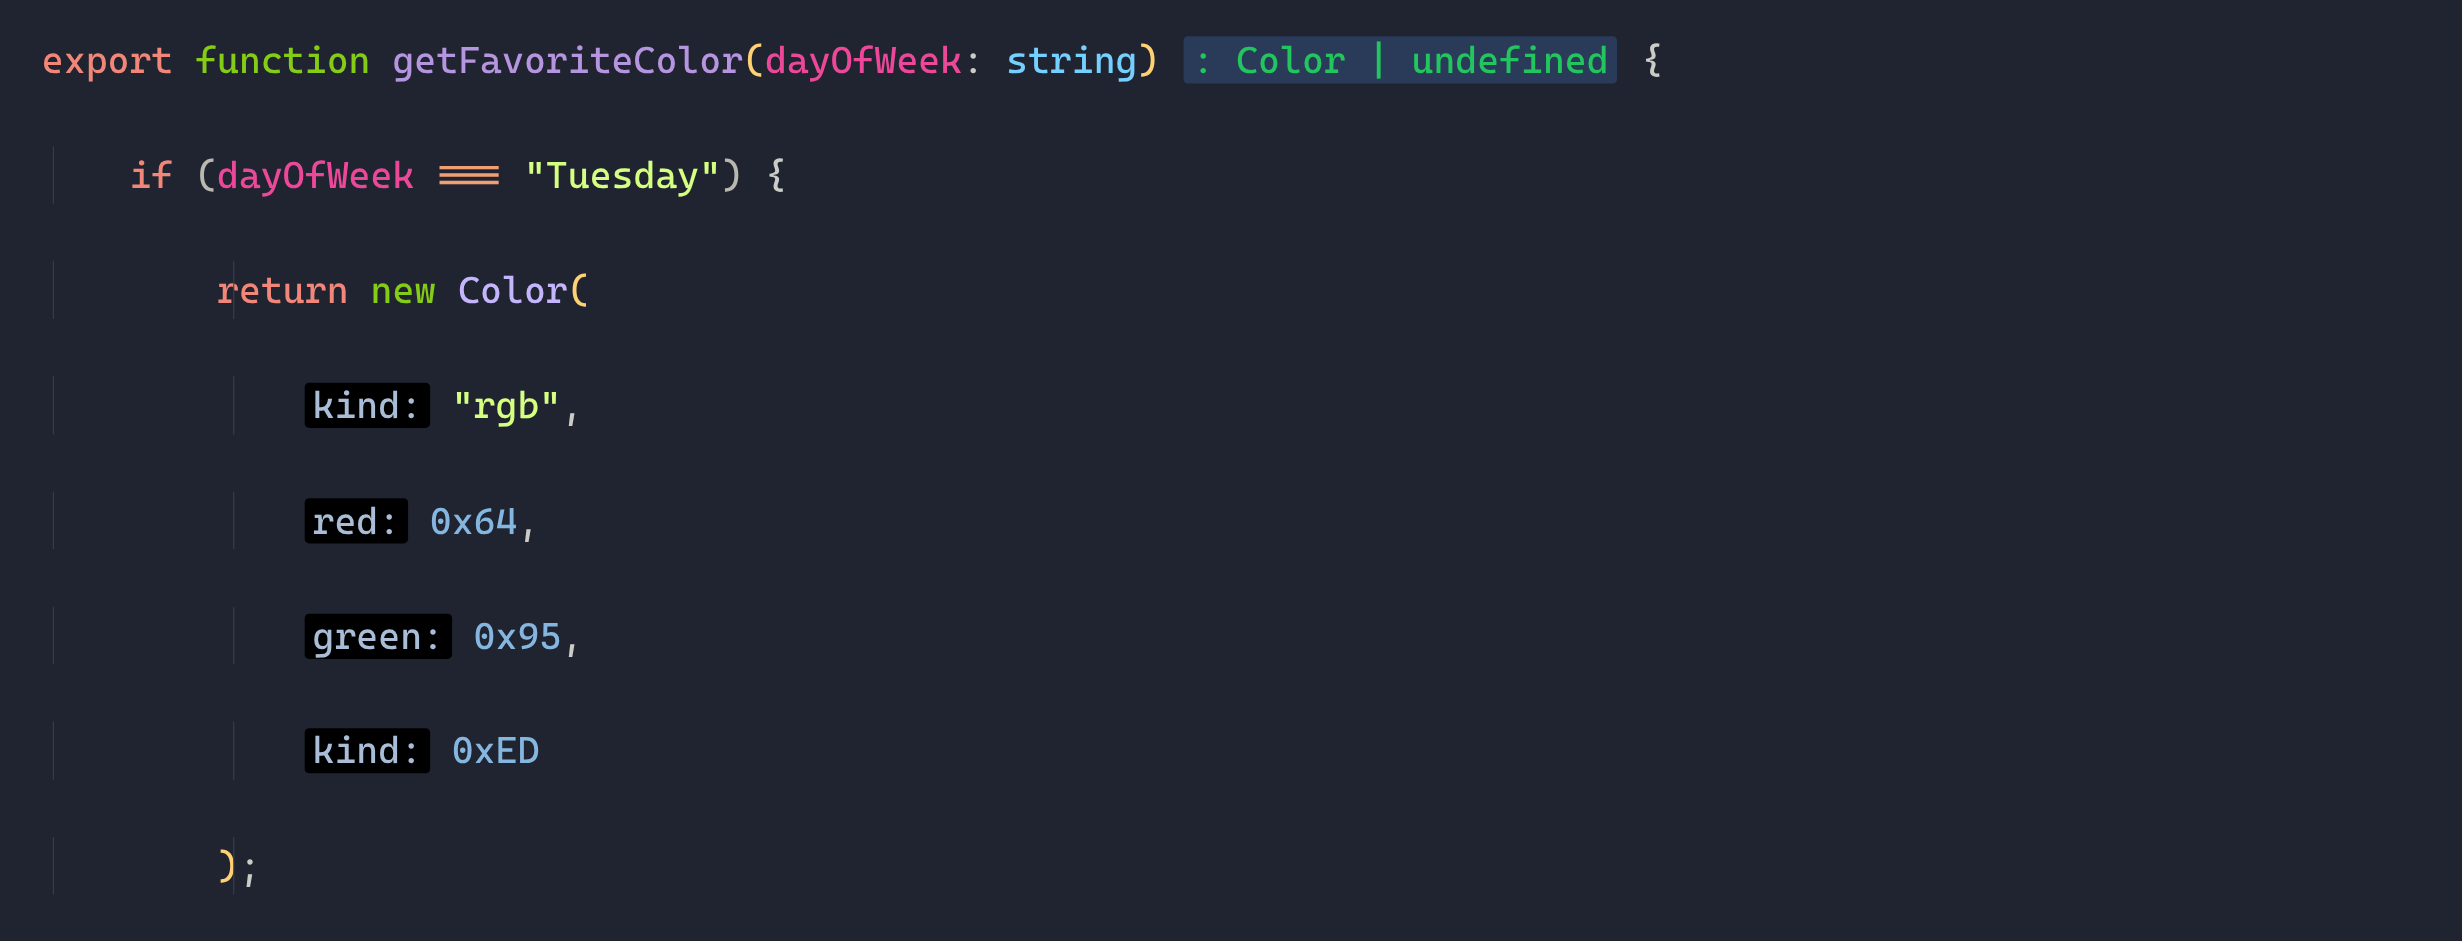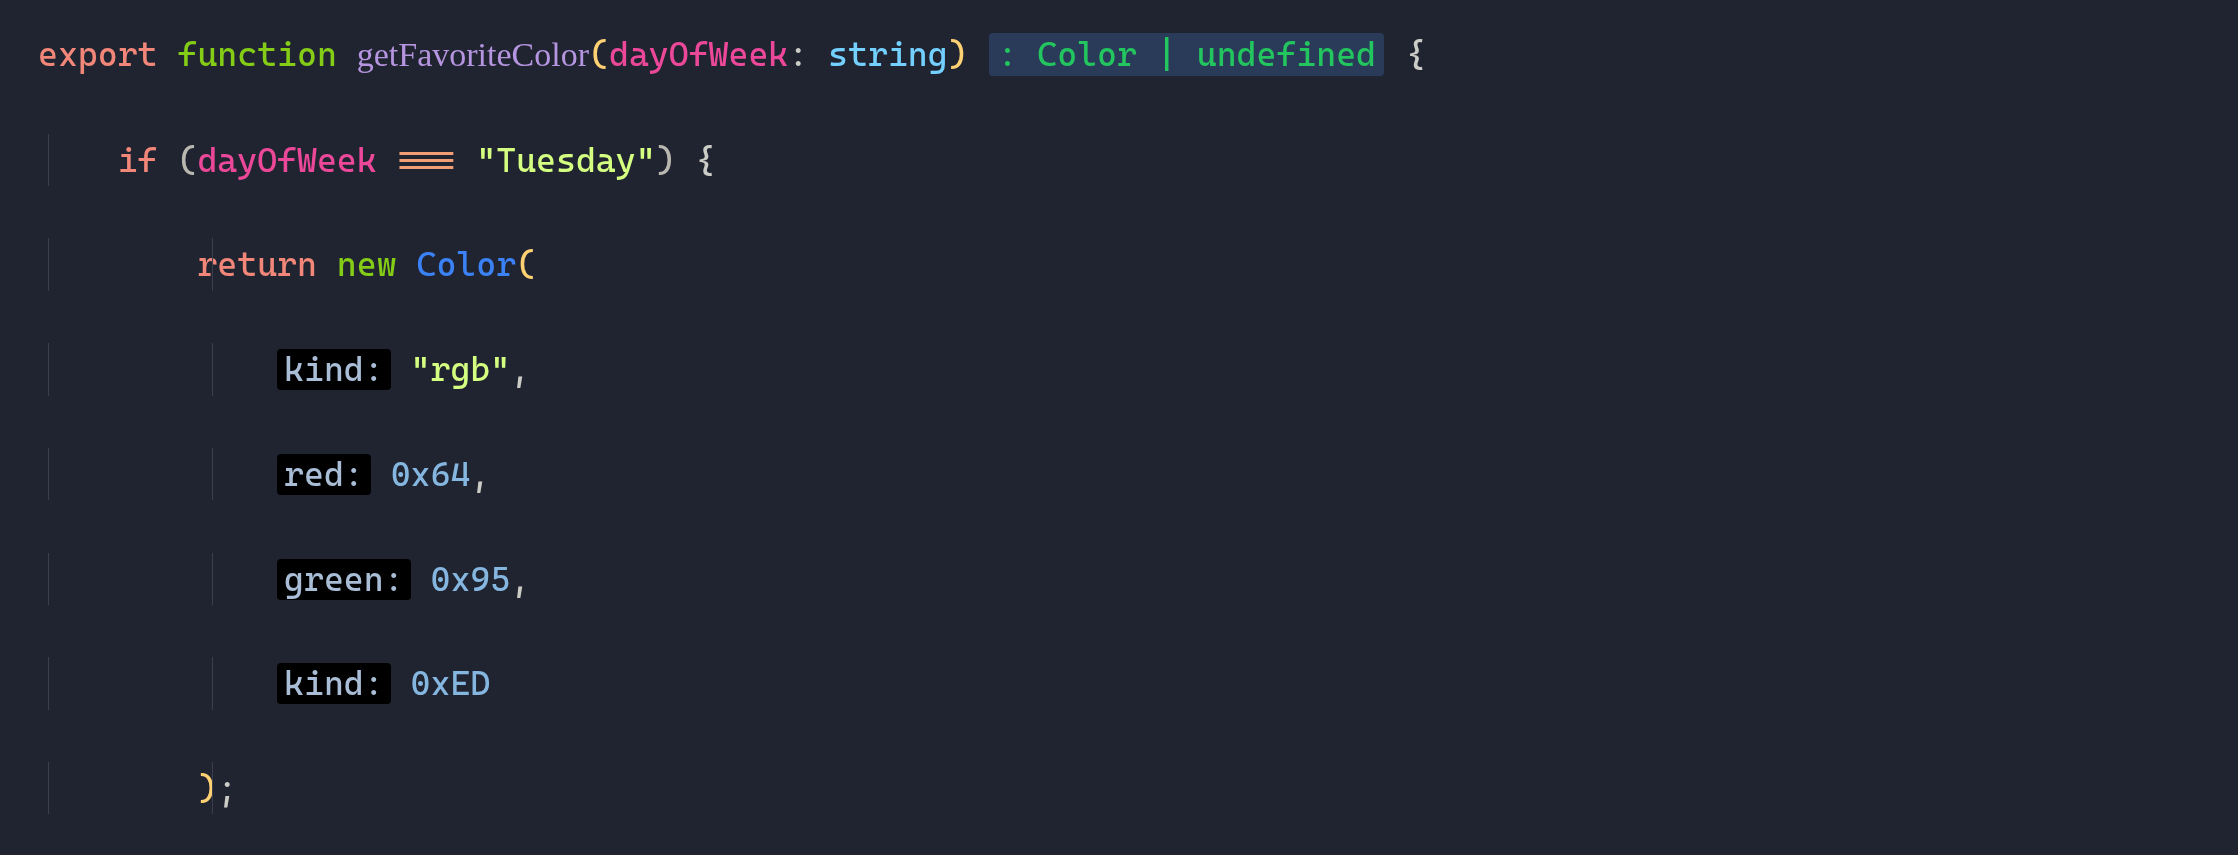--- a/index.html
+++ b/index.html
@@ -46,29 +46,29 @@
     position: absolute;
     left: 174px;
     top: 0;
     bottom: 0;
     width: 1px;
     background: #3a3f4b;
   }
   .tok-kw1   { color: #f28779; margin-top: 23px; }
   .tok-kw2   { color: #84cc16; }
   .tok-kw3   { color: #ffd173; }
-  .tok-fn    { color: #b695e0; font-family: Liberation Serif, serif; }
+  .tok-fn    { color: #b695e0; }
   .tok-param { color: #ec4899; }
   .tok-type  { color: #73d0ff; }
   .tok-punc  { color: #cbccc6; }
   .tok-p2    { color: #b8b8b0; }
   .tok-op    { color: #f29e74; }
   .tok-str   { color: #d5ff80; }
   .tok-num   { color: #85b6e0; text-align: center; }
-  .tok-cls   { color: #3b82f6; }
+  .tok-cls   { color: #c4b5fd; }
   .hint {
     background: #2a3b5a;
     color: #22c55e;
     border-radius: 4px;
     padding: 1px 8px 2px 8px;
     margin: 0 2px;
   }
   .phint {
     background: #000000;
     color: #a9bdd6;

